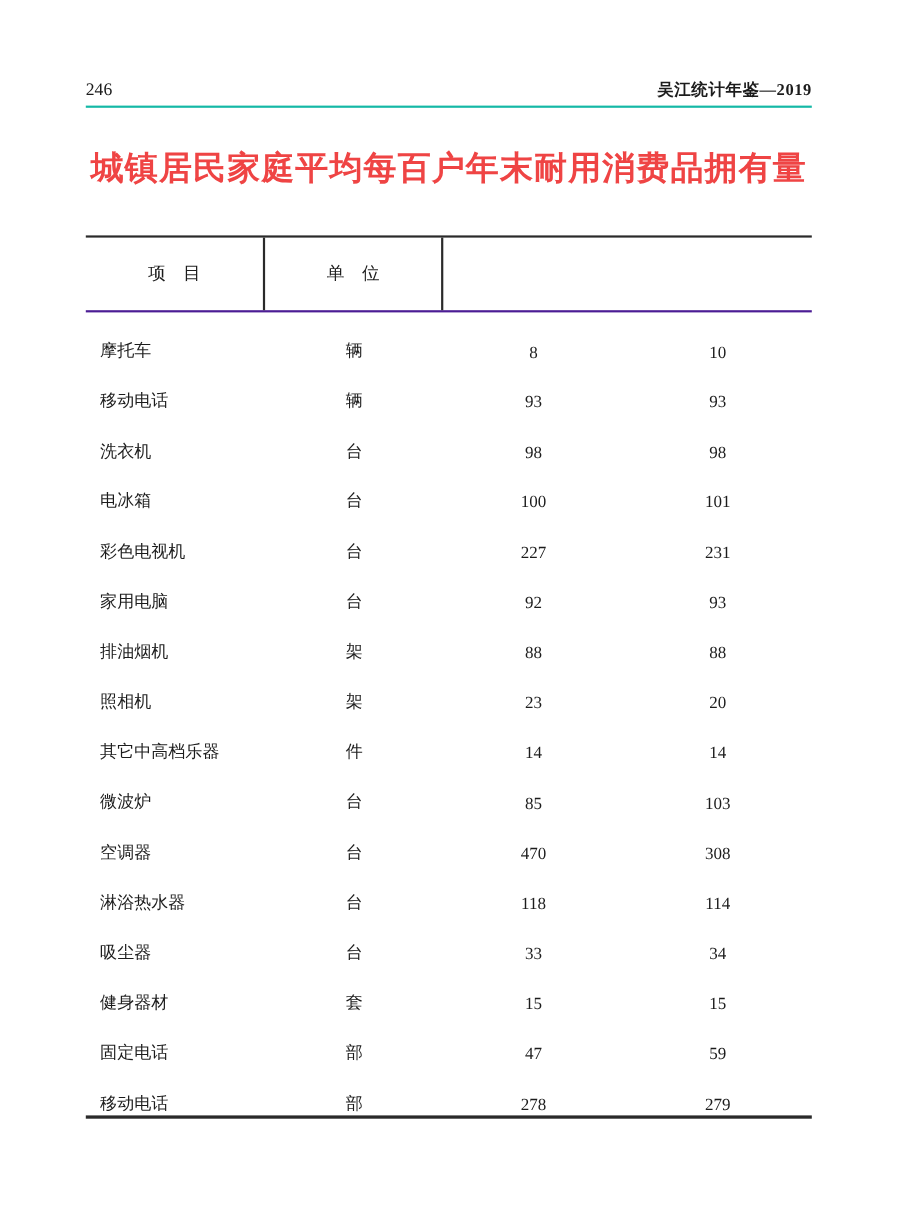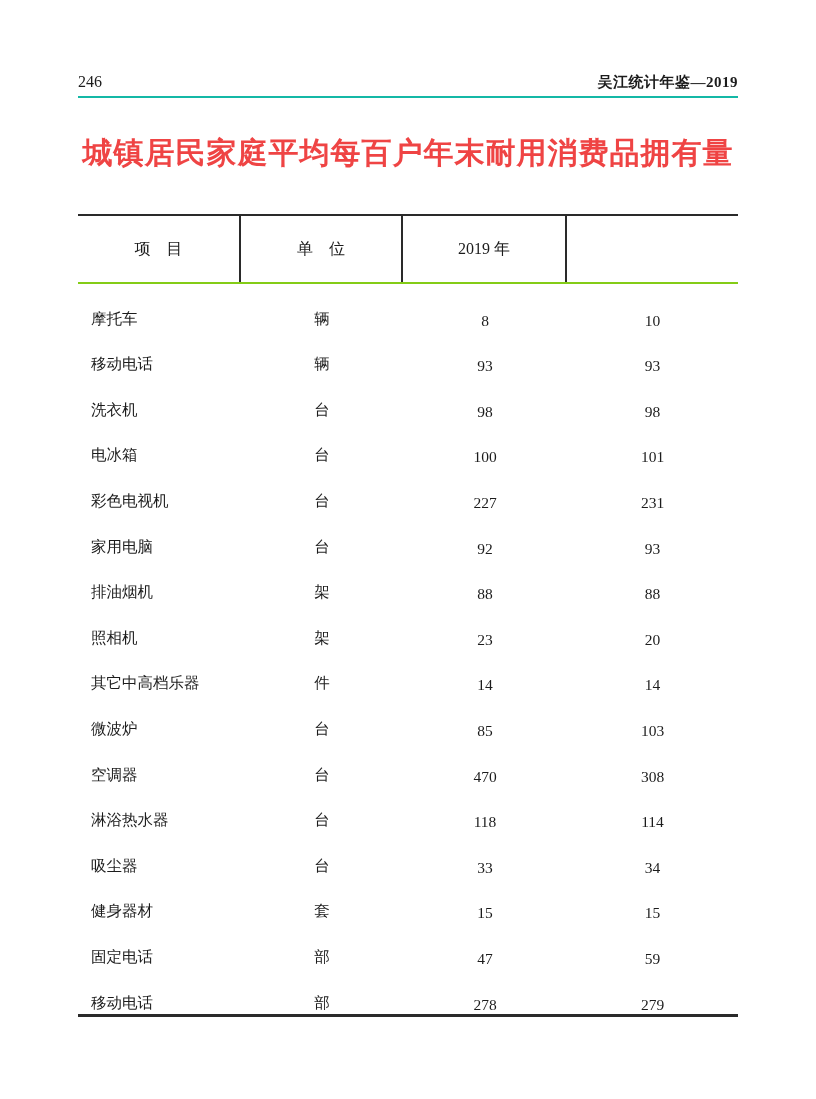--- a/index.html
+++ b/index.html
@@ -31,21 +31,21 @@
     color:#ef4444;
   }
 
   
   .stat-table {
     position:absolute; left:78px; top:214px; width:660px;
   }
   .thead {
     display:flex;
     border-top:2px solid #2a2a2a;
-    border-bottom:2px solid #84cc16;
+    border-bottom:2px solid #4c1d95;
     height:66px;
   }
   .th {
     display:flex; align-items:center; justify-content:center;
     font-size:16px;
     box-sizing:border-box;
   }
   .c1 { width:163px; }
   .c2 { width:162px; }
   .c3 { width:164px; }
@@ -71,21 +71,20 @@
   <span class="pagenum">246</span>
   <span class="edition">吴江统计年鉴—2019</span>
 </div>
 
 <div class="doc-title">城镇居民家庭平均每百户年末耐用消费品拥有量</div>
 
 <div class="stat-table">
   <div class="thead">
     <div class="th c1">项　目</div>
     <div class="th c2">单　位</div>
-    <div class="th c3">2019 年</div>
   </div>
   <div class="tbody" id="tbody">
       <div class="row">
         <div class="cell c1">摩托车</div>
         <div class="cell c2">辆</div>
         <div class="cell c3">8</div>
         <div class="cell c4">10</div>
       </div>
       <div class="row">
         <div class="cell c1">移动电话</div>

